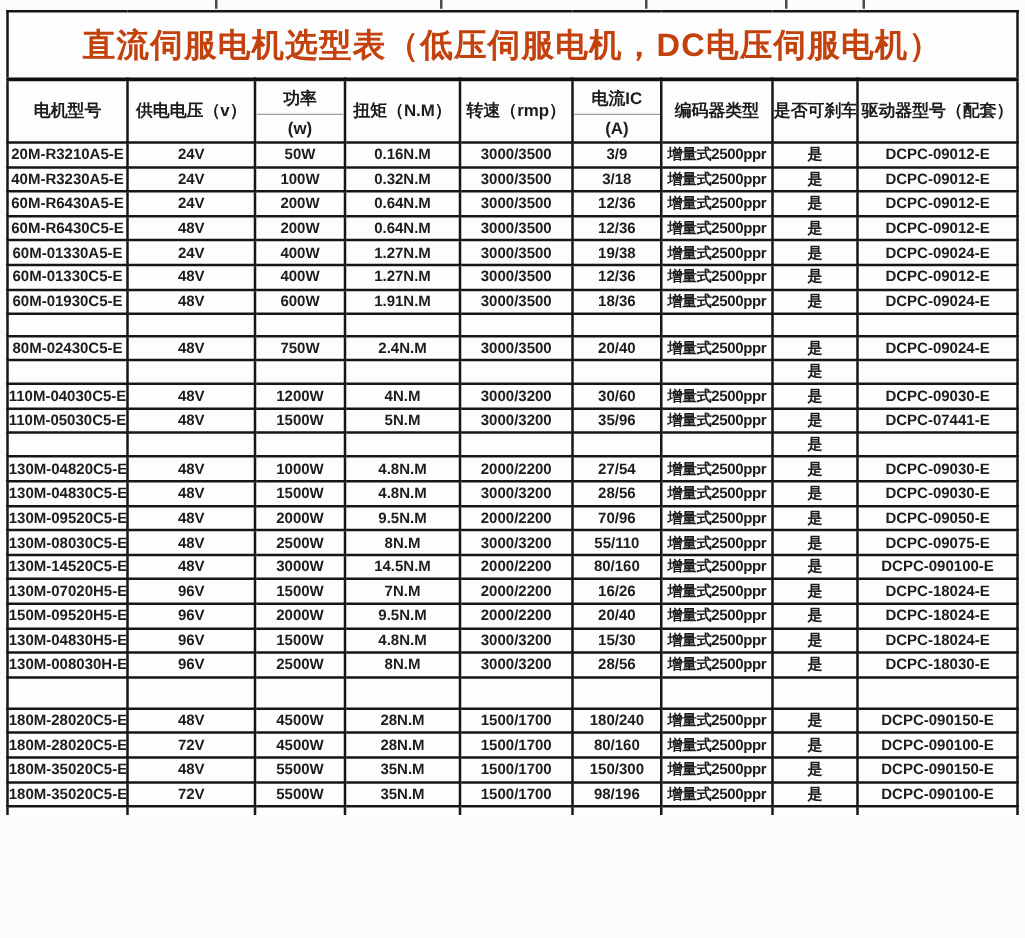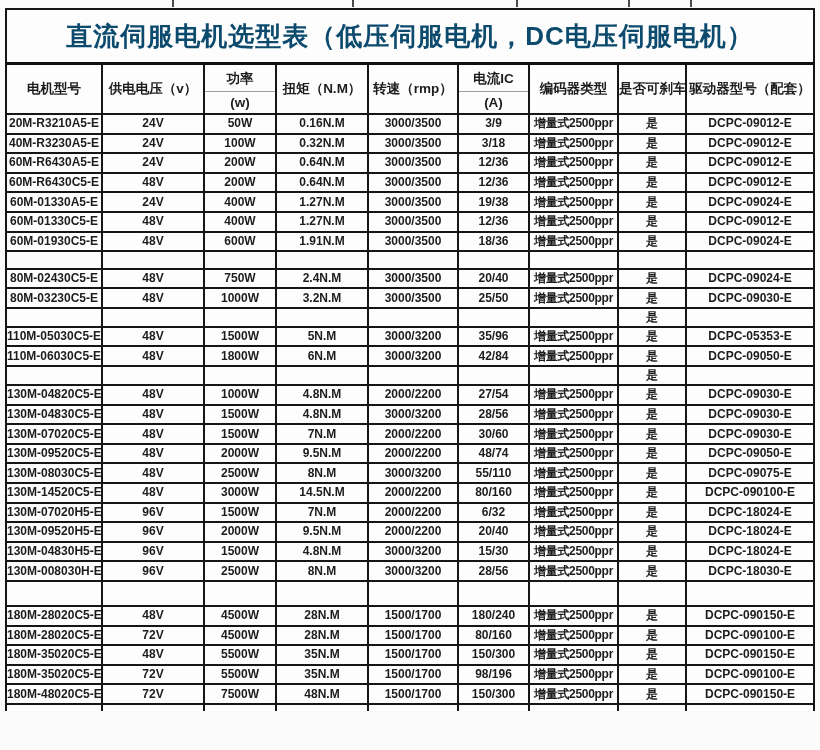--- a/index.html
+++ b/index.html
@@ -18,21 +18,21 @@
     position:absolute; left:5px; top:8px;
     width:808px; border-collapse:collapse; table-layout:fixed;
     background:#fdfdfd;
   }
   td {
     border:2px solid #161616;
     text-align:center; vertical-align:middle;
     overflow:hidden; white-space:nowrap; padding:0;
   }
   td.title-cell {
-    height:52px; font-size:26px; font-weight:bold; color:#0c4a6e;
+    height:52px; font-size:26px; font-weight:bold; color:#c2410c;
     border-bottom:3px solid #101010; letter-spacing:1px;
   }
   tr.header-row td { height:48px; font-size:13.5px; font-weight:bold; }
   .hdr-stack { display:flex; flex-direction:column; justify-content:center; }
   .hdr-top { padding:2px 0 3px 0; border-bottom:1px solid #9e9e9e; }
   .hdr-sub { padding:3px 0 1px 0; }
 
   tr.data td { height:17.6px; font-size:12px; font-weight:600; line-height:15px; }
   tr.sep td  { height:15.5px; font-size:12px; font-weight:600; }
   tr.sep-tall td { height:23px; }
@@ -178,63 +178,52 @@
           <td>80M-02430C5-E</td>
           <td>48V</td>
           <td>750W</td>
           <td>2.4N.M</td>
           <td>3000/3500</td>
           <td>20/40</td>
           <td class="enc">增量式2500ppr</td>
           <td>是</td>
           <td>DCPC-09024-E</td>
         </tr>
-        <tr class="data">
-          <td>80M-03230C5-E</td>
-          <td>48V</td>
-          <td>1000W</td>
-          <td>3.2N.M</td>
-          <td>3000/3500</td>
-          <td>25/50</td>
+        <tr class="sep">
+          <td></td>
+          <td></td>
+          <td></td>
+          <td></td>
+          <td></td>
+          <td></td>
+          <td class="enc"></td>
+          <td>是</td>
+          <td></td>
+        </tr>
+        <tr class="data">
+          <td>110M-04030C5-E</td>
+          <td>48V</td>
+          <td>1200W</td>
+          <td>4N.M</td>
+          <td>3000/3200</td>
+          <td>30/60</td>
           <td class="enc">增量式2500ppr</td>
           <td>是</td>
           <td>DCPC-09030-E</td>
-        </tr>
-        <tr class="sep">
-          <td></td>
-          <td></td>
-          <td></td>
-          <td></td>
-          <td></td>
-          <td></td>
-          <td class="enc"></td>
-          <td>是</td>
-          <td></td>
         </tr>
         <tr class="data">
           <td>110M-05030C5-E</td>
           <td>48V</td>
           <td>1500W</td>
           <td>5N.M</td>
           <td>3000/3200</td>
           <td>35/96</td>
           <td class="enc">增量式2500ppr</td>
           <td>是</td>
-          <td>DCPC-05353-E</td>
-        </tr>
-        <tr class="data">
-          <td>110M-06030C5-E</td>
-          <td>48V</td>
-          <td>1800W</td>
-          <td>6N.M</td>
-          <td>3000/3200</td>
-          <td>42/84</td>
-          <td class="enc">增量式2500ppr</td>
-          <td>是</td>
-          <td>DCPC-09050-E</td>
+          <td>DCPC-07441-E</td>
         </tr>
         <tr class="sep">
           <td></td>
           <td></td>
           <td></td>
           <td></td>
           <td></td>
           <td></td>
           <td class="enc"></td>
           <td>是</td>
@@ -256,37 +245,26 @@
           <td>48V</td>
           <td>1500W</td>
           <td>4.8N.M</td>
           <td>3000/3200</td>
           <td>28/56</td>
           <td class="enc">增量式2500ppr</td>
           <td>是</td>
           <td>DCPC-09030-E</td>
         </tr>
         <tr class="data">
-          <td>130M-07020C5-E</td>
-          <td>48V</td>
-          <td>1500W</td>
-          <td>7N.M</td>
-          <td>2000/2200</td>
-          <td>30/60</td>
-          <td class="enc">增量式2500ppr</td>
-          <td>是</td>
-          <td>DCPC-09030-E</td>
-        </tr>
-        <tr class="data">
           <td>130M-09520C5-E</td>
           <td>48V</td>
           <td>2000W</td>
           <td>9.5N.M</td>
           <td>2000/2200</td>
-          <td>48/74</td>
+          <td>70/96</td>
           <td class="enc">增量式2500ppr</td>
           <td>是</td>
           <td>DCPC-09050-E</td>
         </tr>
         <tr class="data">
           <td>130M-08030C5-E</td>
           <td>48V</td>
           <td>2500W</td>
           <td>8N.M</td>
           <td>3000/3200</td>
@@ -305,27 +283,27 @@
           <td class="enc">增量式2500ppr</td>
           <td>是</td>
           <td>DCPC-090100-E</td>
         </tr>
         <tr class="data">
           <td>130M-07020H5-E</td>
           <td>96V</td>
           <td>1500W</td>
           <td>7N.M</td>
           <td>2000/2200</td>
-          <td>6/32</td>
+          <td>16/26</td>
           <td class="enc">增量式2500ppr</td>
           <td>是</td>
           <td>DCPC-18024-E</td>
         </tr>
         <tr class="data">
-          <td>130M-09520H5-E</td>
+          <td>150M-09520H5-E</td>
           <td>96V</td>
           <td>2000W</td>
           <td>9.5N.M</td>
           <td>2000/2200</td>
           <td>20/40</td>
           <td class="enc">增量式2500ppr</td>
           <td>是</td>
           <td>DCPC-18024-E</td>
         </tr>
         <tr class="data">
@@ -398,31 +376,20 @@
           <td>180M-35020C5-E</td>
           <td>72V</td>
           <td>5500W</td>
           <td>35N.M</td>
           <td>1500/1700</td>
           <td>98/196</td>
           <td class="enc">增量式2500ppr</td>
           <td>是</td>
           <td>DCPC-090100-E</td>
         </tr>
-        <tr class="data">
-          <td>180M-48020C5-E</td>
-          <td>72V</td>
-          <td>7500W</td>
-          <td>48N.M</td>
-          <td>1500/1700</td>
-          <td>150/300</td>
-          <td class="enc">增量式2500ppr</td>
-          <td>是</td>
-          <td>DCPC-090150-E</td>
-        </tr>
         <tr class="partial">
           <td></td>
           <td></td>
           <td></td>
           <td></td>
           <td></td>
           <td></td>
           <td class="enc"></td>
           <td></td>
           <td></td>

